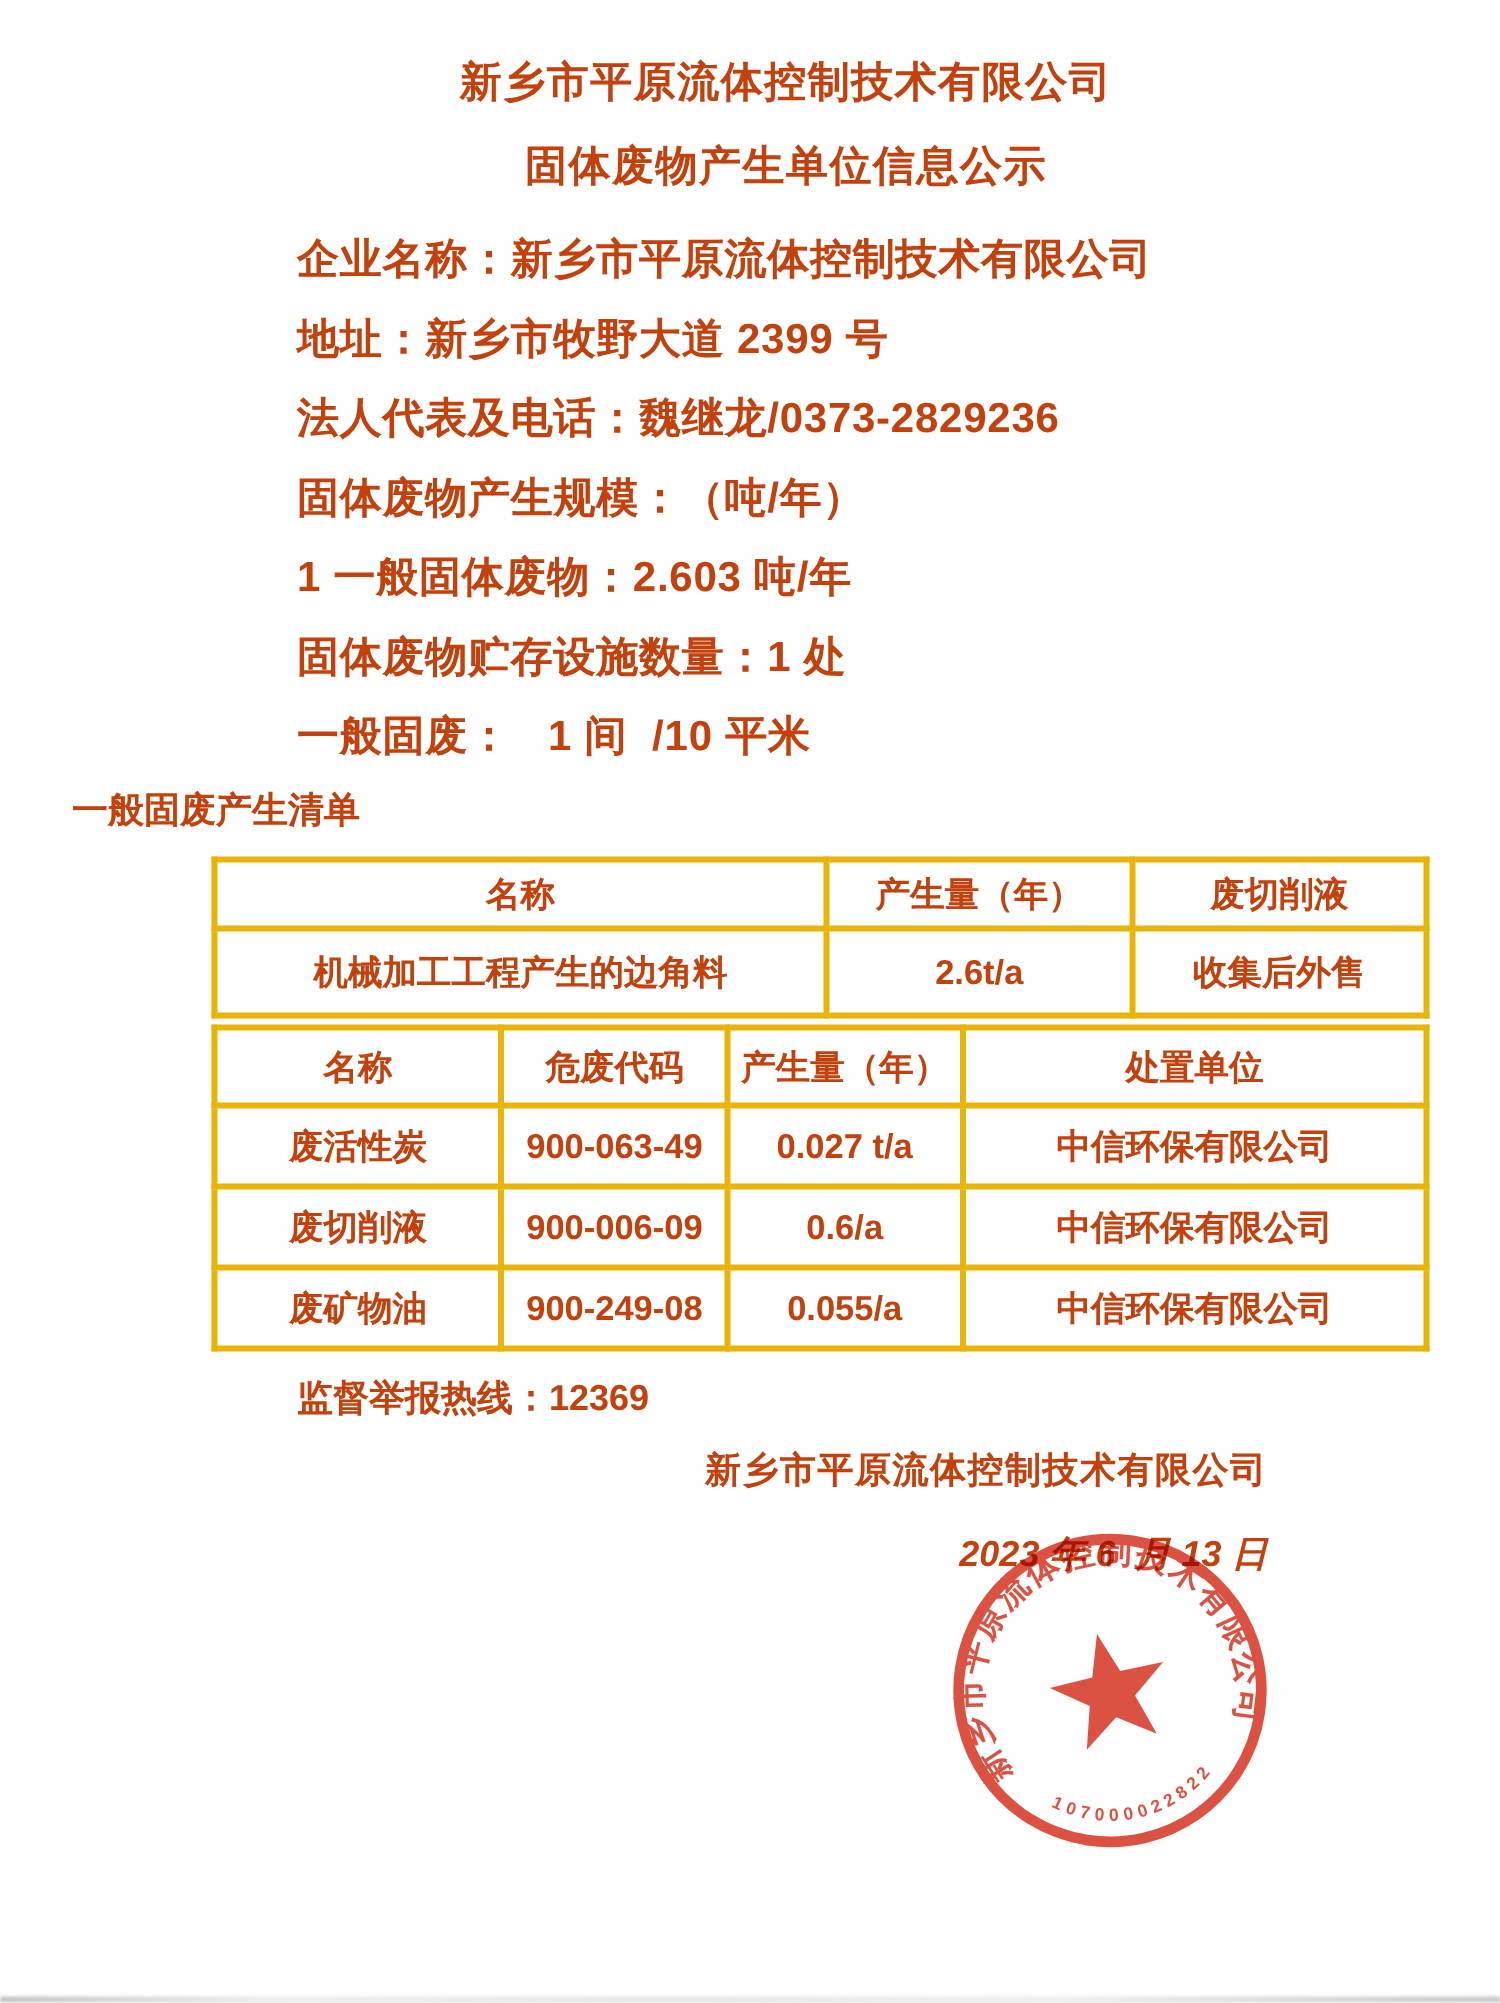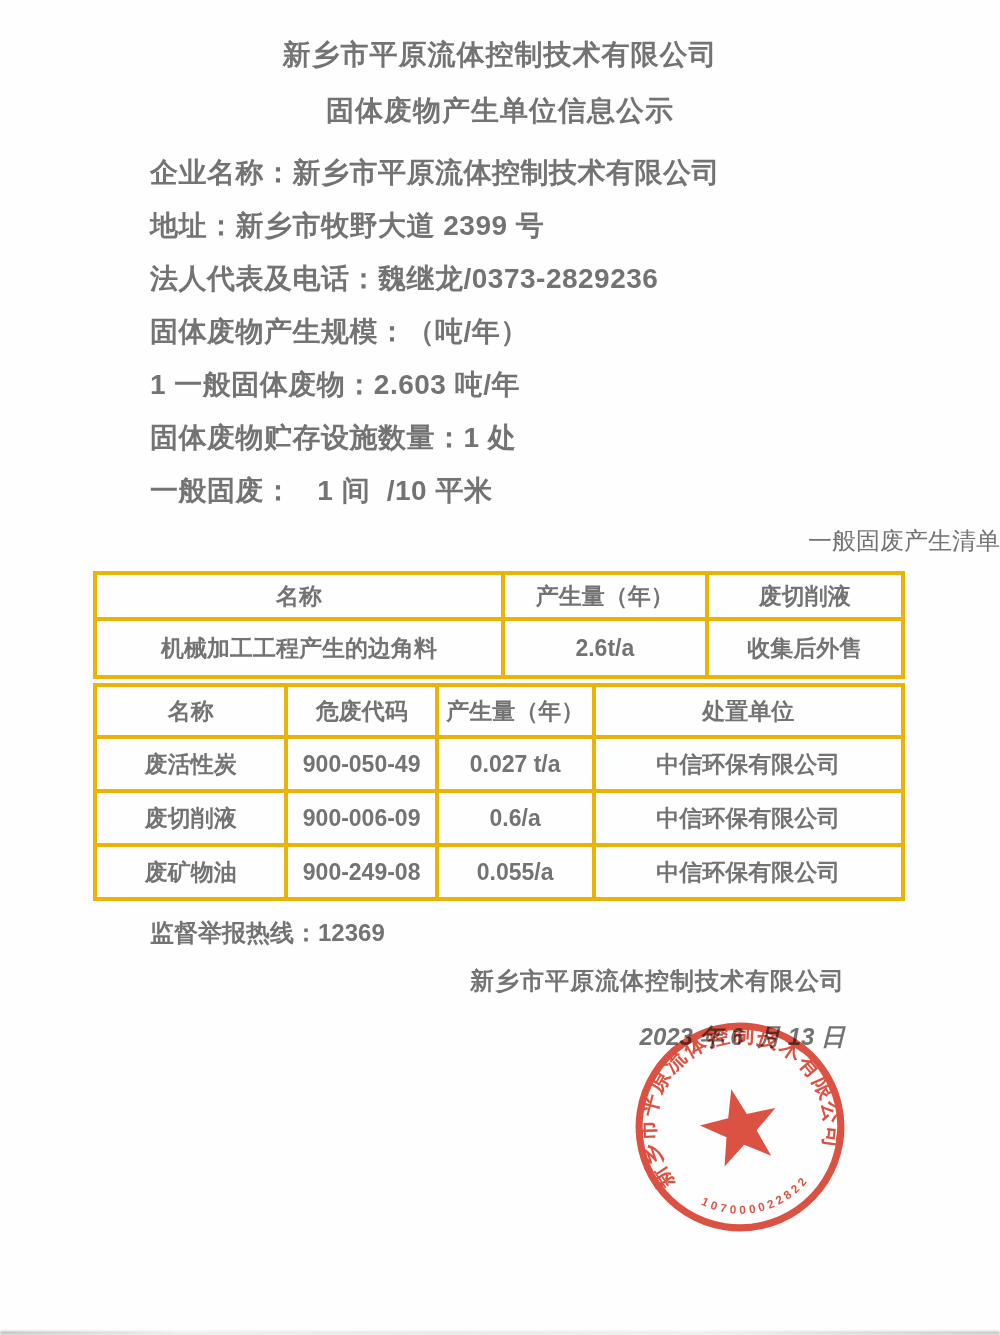--- a/index.html
+++ b/index.html
@@ -3,41 +3,42 @@
 <meta charset="utf-8">
 <style>
   * { margin:0; padding:0; box-sizing:border-box; }
   html,body { background:#e8e8e8; }
   .page {
     position:relative;
     width:1000px; height:1335px;
     margin:0 auto;
     background:#fefefe;
     font-family:"Liberation Sans", sans-serif;
-    color:#737373;
+    color:#c2410c;
     overflow:hidden;
+    padding-left:48px;
   }
   .title {
     text-align:center;
     font-size:28px; font-weight:bold;
     line-height:38px;
     letter-spacing:1px;
   }
   .title-1 { padding-top:36px; }
   .title-2 { margin-top:18px; }
   .body-lines { margin:16px 150px 0 150px; }
   .line {
     font-size:28px; font-weight:bold;
     line-height:53px;
     white-space:pre-wrap;
     letter-spacing:0.5px;
   }
   .tbl-title {
-    text-align:right;
-    font-size:24px; font-weight:normal;
+    text-align:left;
+    font-size:24px; font-weight:bold;
     line-height:36px;
   }
   .tbl-title-general { margin-top:6px; }
   .tbl-title-hazard  { margin-top:14px; }
   table {
     width:812px;
     margin-left:93px;
     border-collapse:collapse;
     table-layout:fixed;
   }
@@ -147,21 +148,21 @@
       <tr>
         <th>名称</th>
         <th>危废代码</th>
         <th>产生量（年）</th>
         <th>处置单位</th>
       </tr>
     </thead>
     <tbody>
       <tr>
         <td>废活性炭</td>
-        <td>900-050-49</td>
+        <td>900-063-49</td>
         <td>0.027 t/a</td>
         <td>中信环保有限公司</td>
       </tr>
       <tr>
         <td>废切削液</td>
         <td>900-006-09</td>
         <td>0.6/a</td>
         <td>中信环保有限公司</td>
       </tr>
       <tr>

